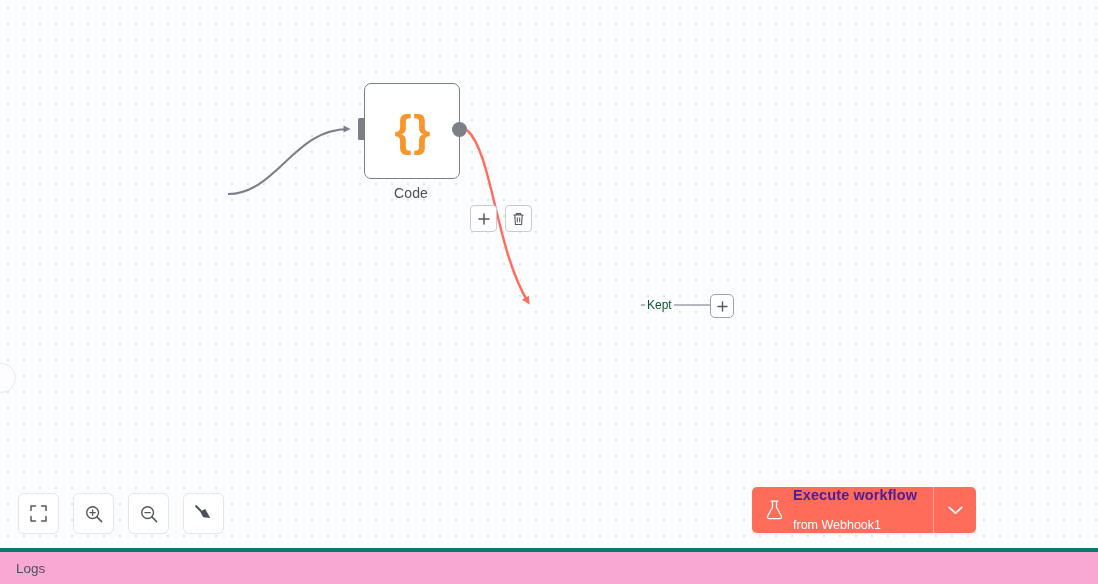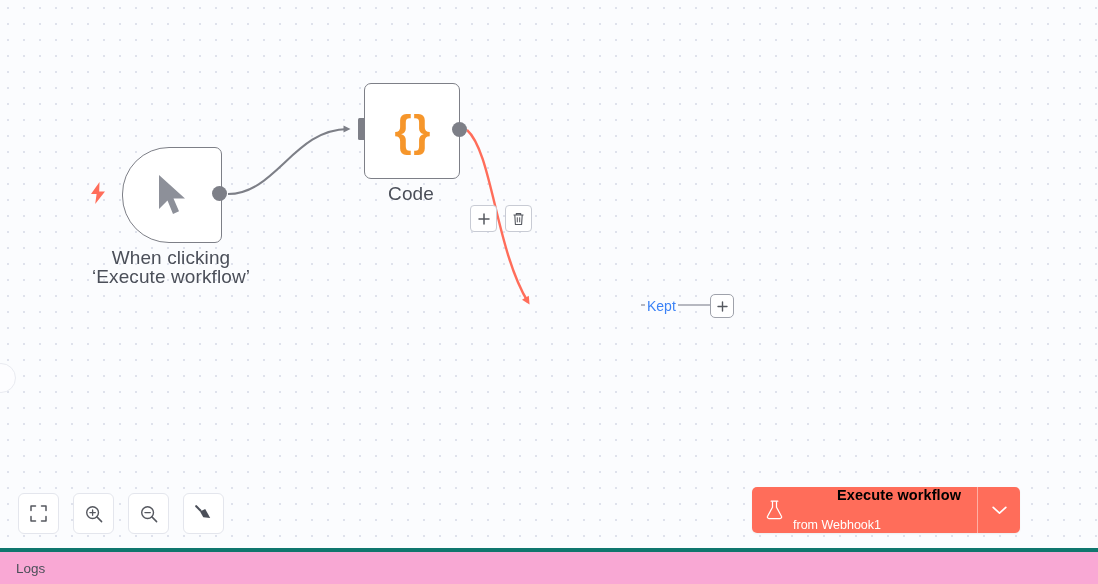--- a/index.html
+++ b/index.html
@@ -53,21 +53,21 @@
     background: #ffffff;
     border: 1.6px solid #7d7f87;
     border-radius: 7px;
     display: flex;
     align-items: center;
     justify-content: center;
   }
   .node-label {
     position: absolute;
     text-align: center;
-    font-size: 19px;
+    font-size: 14px;
     color: #4b4f59;
     line-height: 19px;
     letter-spacing: .1px;
     white-space: pre-line;
   }
 
   
   #node-trigger { left: 122px; top: 147px; width: 98px; height: 94px; }
   #node-trigger .node-box {
     width: 98px; height: 94px;
@@ -152,22 +152,22 @@
     border: 1.3px solid #9fa2ab;
     border-radius: 5px;
     display: flex;
     align-items: center;
     justify-content: center;
     color: #55585f;
     cursor: pointer;
   }
   .edge-label {
     position: absolute;
-    font-size: 14px;
-    color: #3b82f6;
+    font-size: 12px;
+    color: #14532d;
     background: #fbfcfe;
     padding: 0 2px;
     white-space: nowrap;
   }
 
   
   #zoom-toolbar {
     position: absolute;
     left: 18px; top: 493px;
     display: flex;
@@ -201,26 +201,25 @@
     display: flex;
     align-items: center;
     gap: 10px;
     padding: 0 16px 0 14px;
     cursor: pointer;
     border: none;
   }
   #execute-btn .flask { width: 17px; height: 20px; flex: 0 0 auto; }
   #execute-btn .txt { display: flex; flex-direction: column; justify-content: center; }
   #execute-btn .main {
-    color: #000000;
+    color: #4c1d95;
     font-size: 14.5px;
     font-weight: 700;
     line-height: 16px;
     letter-spacing: .1px;
-    margin-left: 44px;
   }
   #execute-btn .sub {
     color: #ffffff;
     font-size: 12.5px;
     font-weight: 400;
     line-height: 16px;
     margin-top: 14px;
   }
   #execute-caret {
     width: 42px;
@@ -279,32 +278,20 @@
         </marker>
       </defs>
 
       <path d="M 228 194 C 276 194, 294 129, 348 129" fill="none" stroke="#7d7f87" stroke-width="2.1" marker-end="url(#arrow-gray)"></path>
 
       <path d="M 467 130 C 492 152, 496 250, 528 302" fill="none" stroke="#ff6d5a" stroke-width="2.4" marker-end="url(#arrow-red)"></path>
 
       <path d="M 641 305 L 712 305" fill="none" stroke="#9fa2ab" stroke-width="1.6"></path>
     </svg>
 
-    <div class="node" id="node-trigger">
-      <svg class="bolt-icon" viewBox="0 0 18 22">
-        <path d="M10.5 0 L2 12 L7.6 12 L6.2 22 L16 9.5 L10.2 9.5 Z" fill="#ff6d5a"></path>
-      </svg>
-      <div class="node-box">
-        <svg class="cursor-icon" viewBox="0 0 40 44">
-          <path d="M7 2 L7 36 L15.5 27.5 L21 41 L27 38.2 L21.5 25.5 L33 25.5 Z" fill="#8d9099"></path>
-        </svg>
-      </div>
-      <div class="port-out" style="left:90px; top:39px;"></div>
-      <div class="node-label">When clicking ‘Execute workflow’</div>
-    </div>
 
     <div class="node" id="node-code">
       <div class="port-in" style="left:-6px; top:35px;"></div>
       <div class="node-box">
         <span class="brace-icon">{ }</span>
       </div>
       <div class="port-out" style="left:88px; top:39px;"></div>
       <div class="node-label">Code</div>
     </div>
 

